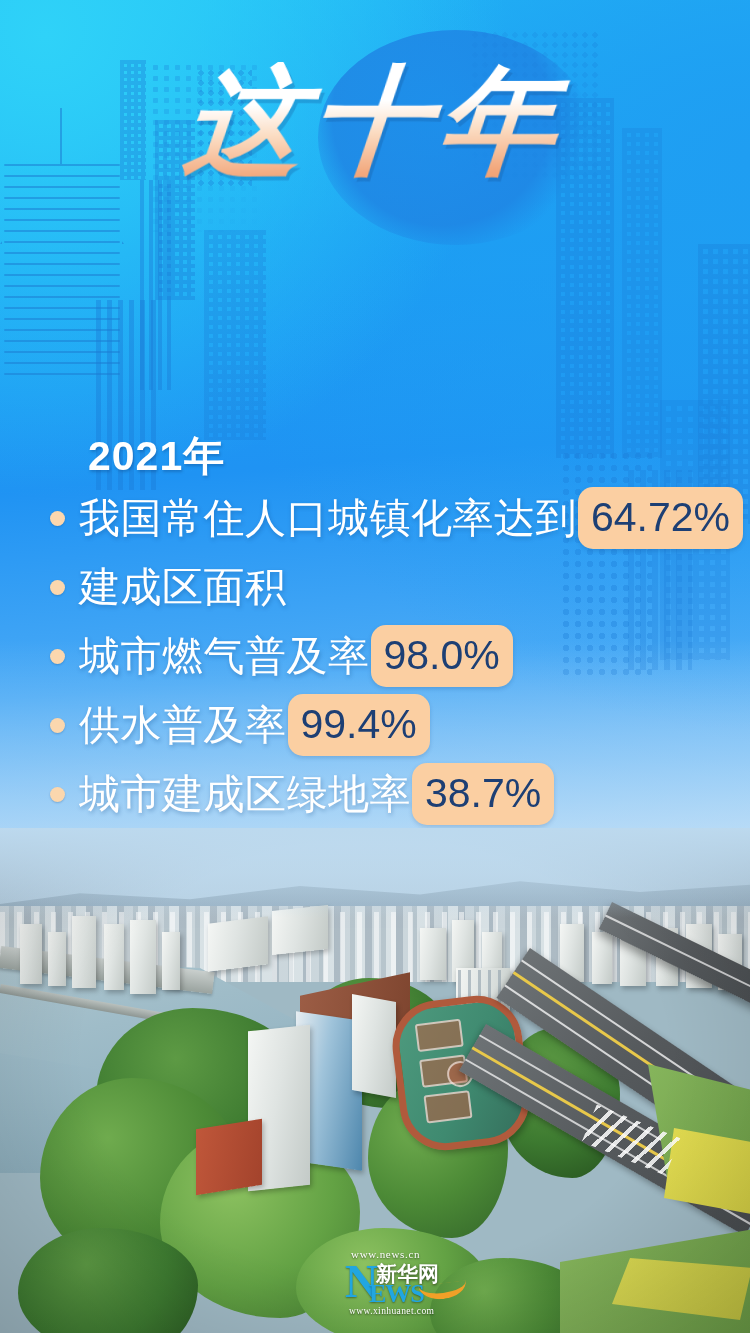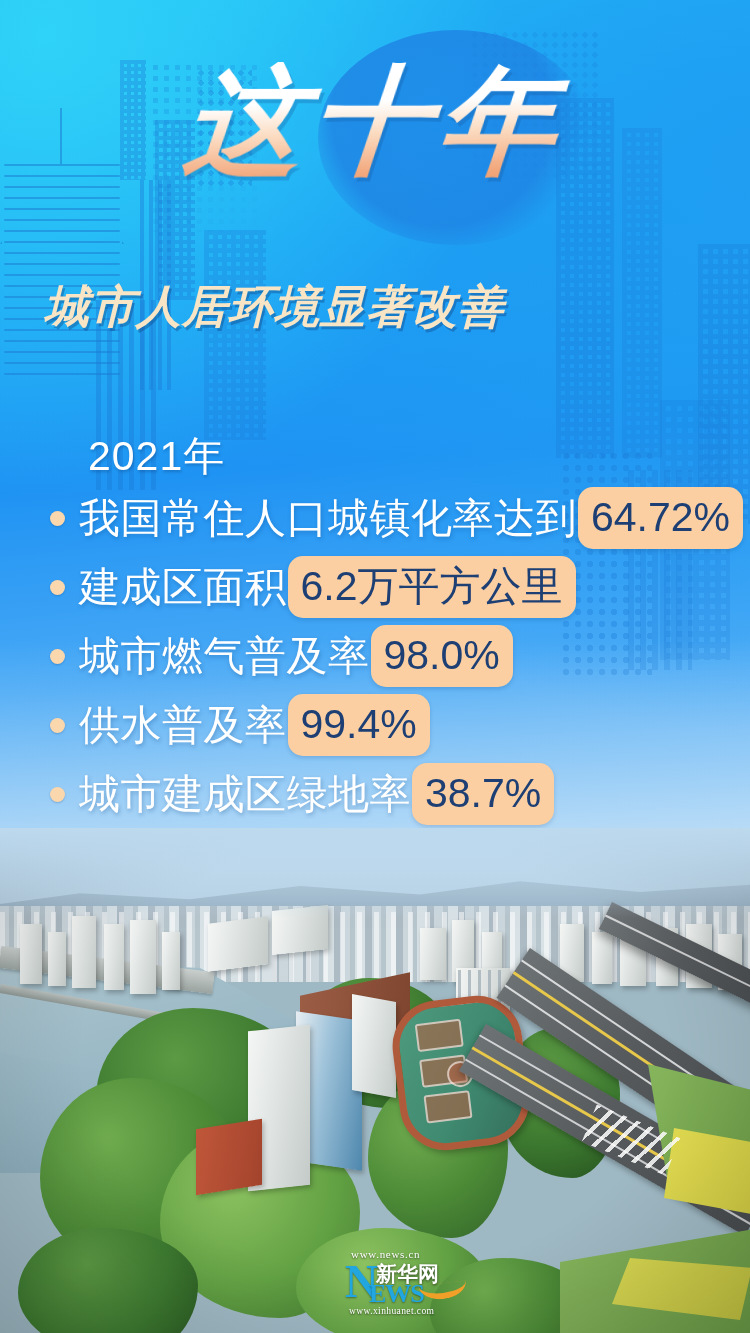--- a/index.html
+++ b/index.html
@@ -100,21 +100,21 @@
     text-shadow:2px 3px 0 rgba(15,70,135,.40);
     white-space:nowrap;
   }
   .subhead .l2{display:block;}
 
   
   .year{
     position:absolute; left:88px; top:432px;
     color:#ffffff;
     font-size:41px; line-height:48px;
-    font-weight:400;
+    font-weight:700;
     letter-spacing:1px;
     text-shadow:1px 2px 3px rgba(12,64,126,.35);
   }
 
   
   .stats{
     position:absolute; left:50px; top:487px; width:700px;
   }
   .stat-row{
     display:flex; align-items:center;
@@ -337,37 +337,35 @@
     <div class="dotgrid" style="left:470px;top:30px;width:130px;height:150px;background-size:10px 10px;opacity:.26;
                 -webkit-mask-image:linear-gradient(225deg,#000,transparent);
                 mask-image:linear-gradient(225deg,#000,transparent);"></div>
   </div>
 
   <div class="bg-fade"></div>
 
   <div class="kicker">这十年</div>
 
   <div class="subhead">
-    <span class="l2">城市人居环境显著改善</span>
   </div>
 
   <div class="year">2021年</div>
 
   <div class="stats">
 
     <div class="stat-row">
       <span class="stat-dot"></span>
       <span class="stat-label">我国常住人口城镇化率达到</span>
       <span class="stat-pill">64.72%</span>
     </div>
 
     <div class="stat-row">
       <span class="stat-dot"></span>
       <span class="stat-label">建成区面积</span>
-      <span class="stat-pill">6.2万平方公里</span>
     </div>
 
     <div class="stat-row">
       <span class="stat-dot"></span>
       <span class="stat-label">城市燃气普及率</span>
       <span class="stat-pill">98.0%</span>
     </div>
 
     <div class="stat-row">
       <span class="stat-dot"></span>

